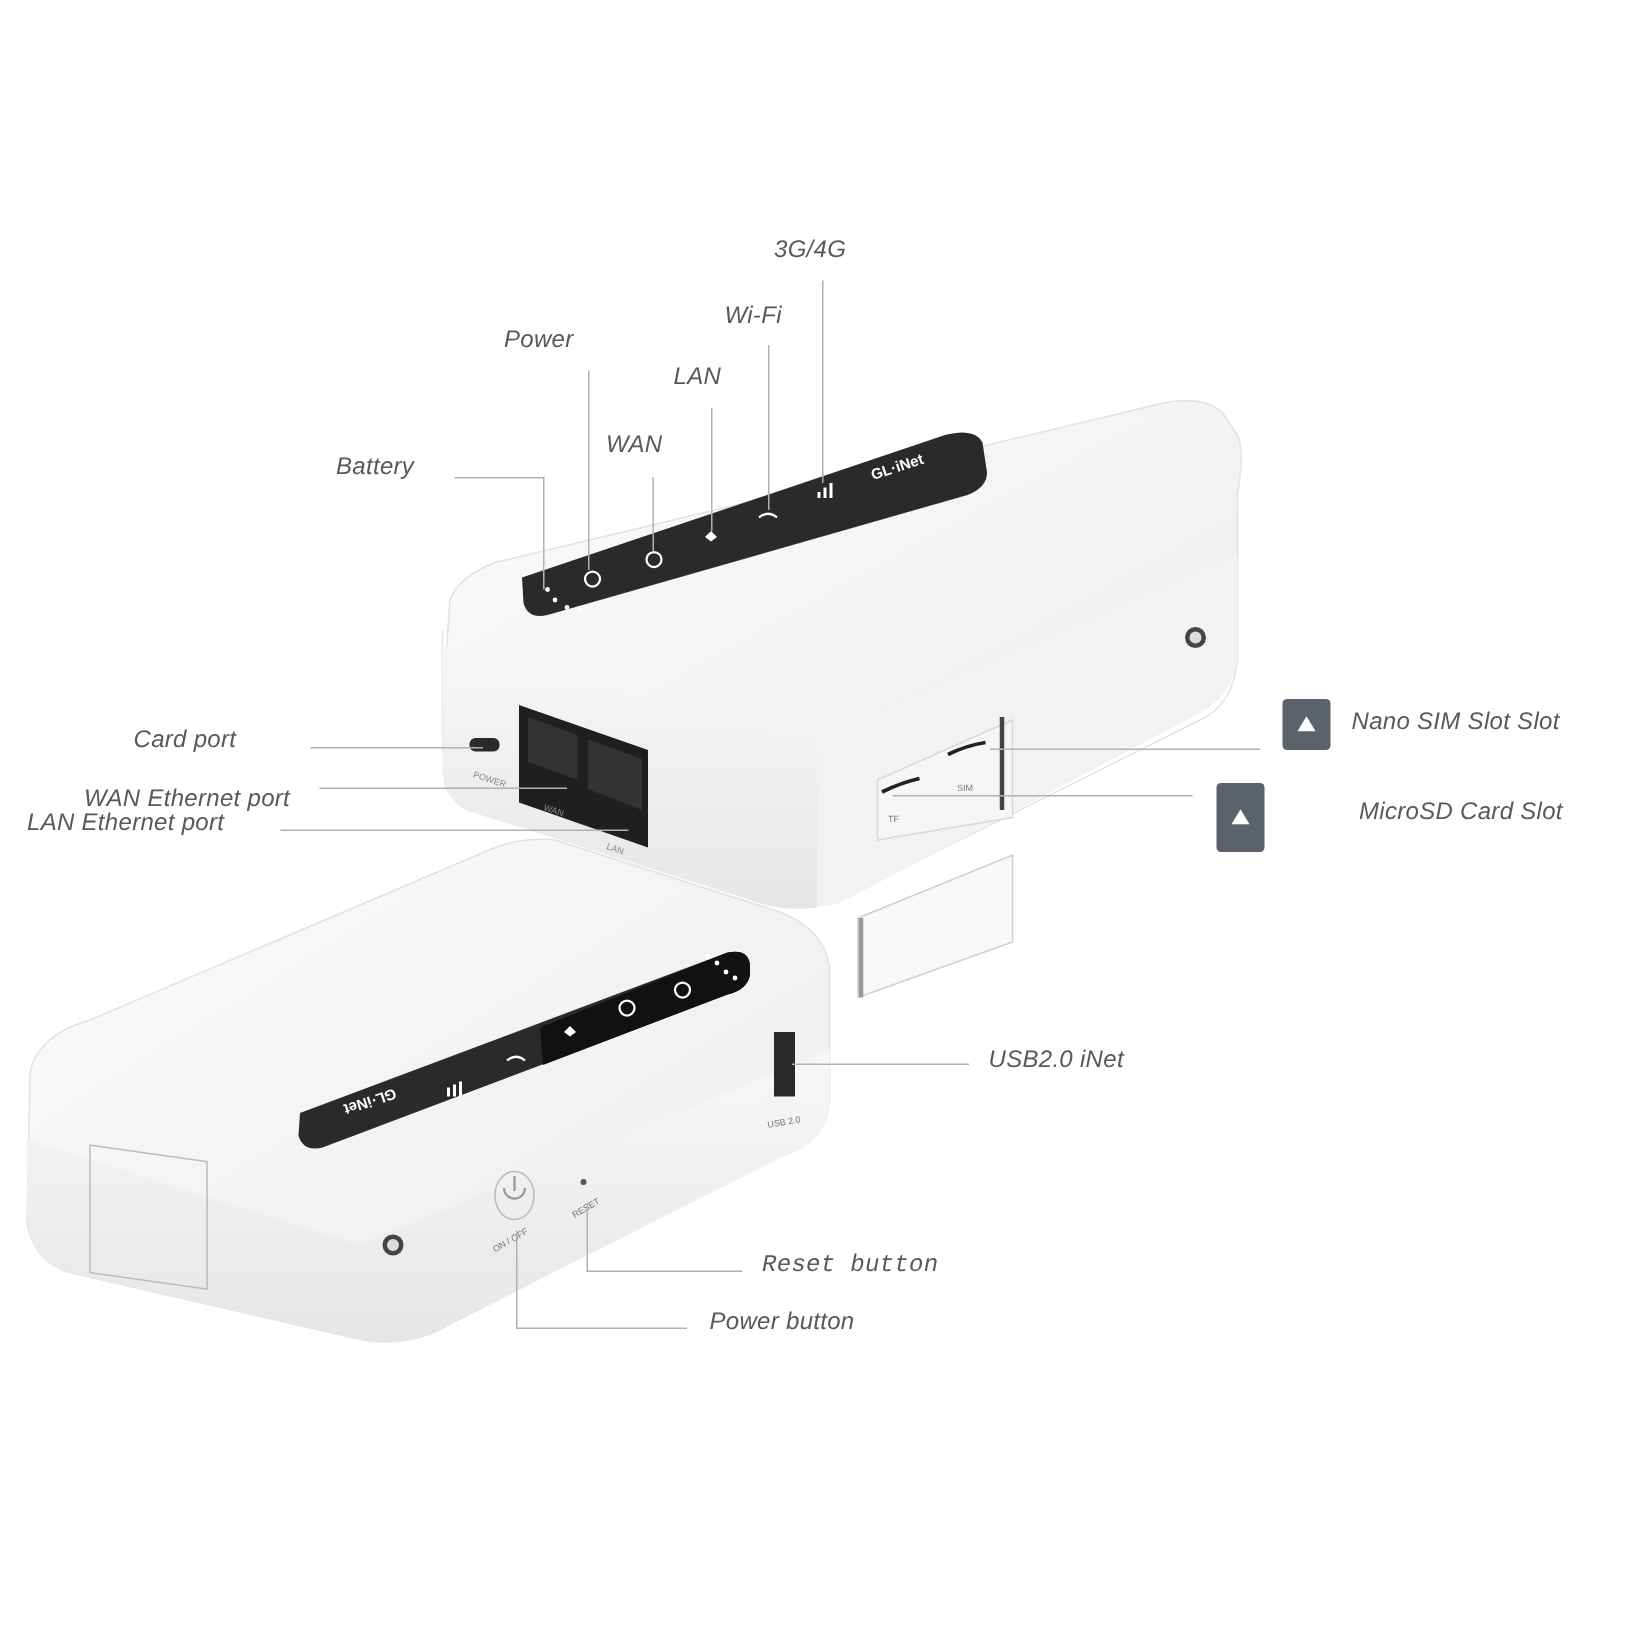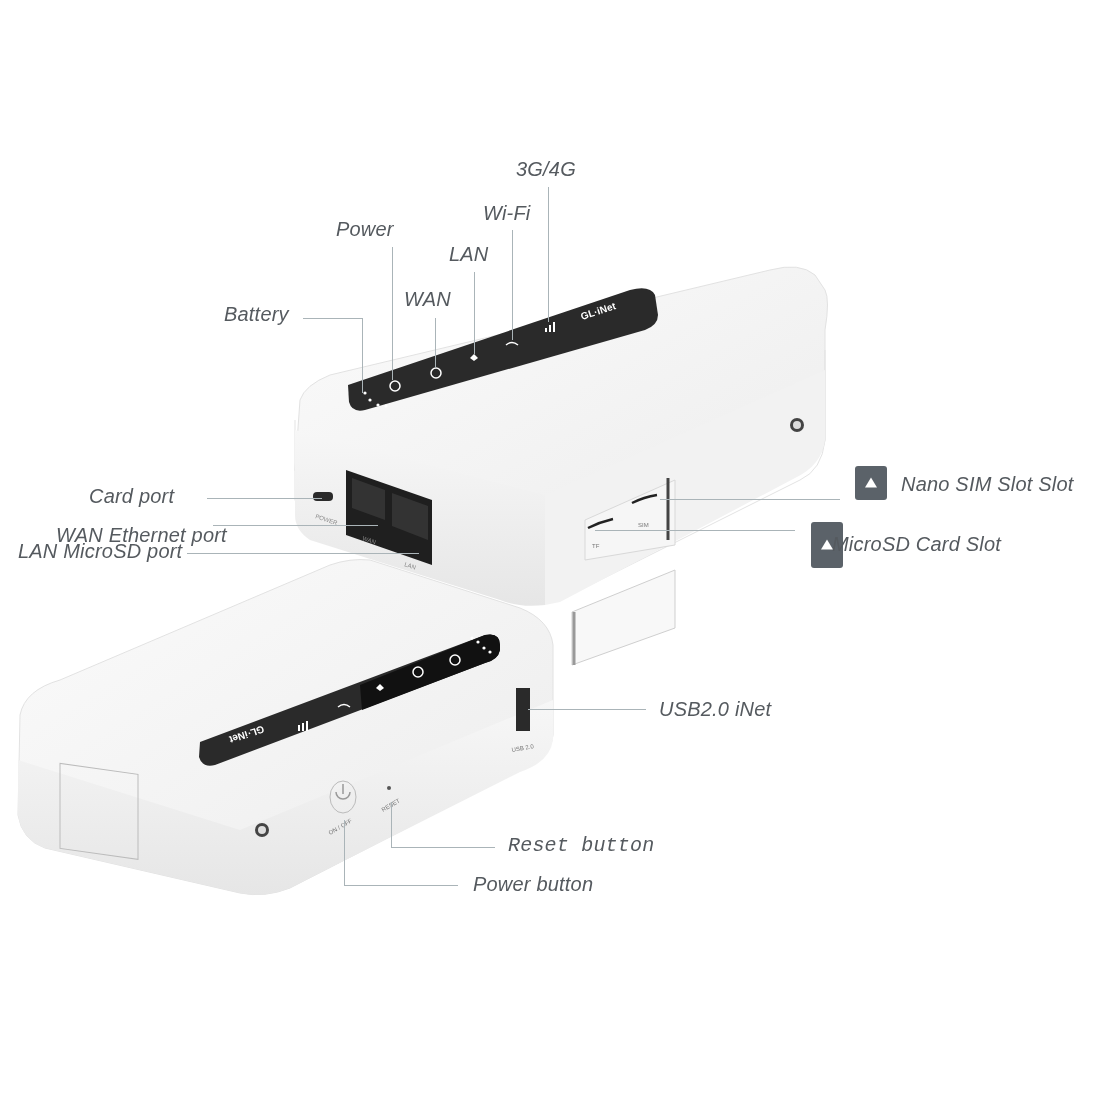--- a/index.html
+++ b/index.html
@@ -1,18 +1,18 @@
 <!DOCTYPE html>
 <html><head>
 <meta charset="utf-8">
 <style>
   html, body { margin:0; padding:0; background:#ffffff; }
   body { width:1100px; height:1100px; position:relative; overflow:hidden;
          font-family:"Liberation Sans", "DejaVu Sans", sans-serif; }
-  .label { position:absolute; font-style:italic; color:#555a5f; font-size:20px;
+  .label { position:absolute; font-style:italic; color:#555a5f; font-size:16px;
            white-space:nowrap; letter-spacing:0.2px; }
   .line { position:absolute; background:#aab4b8; }
   svg.dev { position:absolute; left:0; top:0; }
   .icon-box { position:absolute; background:#5b6269; border-radius:3px; }
   .icon-box .tri { position:absolute; left:50%; top:50%; width:0; height:0;
      border-left:6px solid transparent; border-right:6px solid transparent;
      border-bottom:10px solid #fff; transform:translate(-50%,-55%); }
 </style>
 </head>
 <body>
@@ -143,26 +143,26 @@
 
 <div class="label" style="left:224px;top:303px;">Battery</div>
 <div class="label" style="left:336px;top:218px;">Power</div>
 <div class="label" style="left:404px;top:288px;">WAN</div>
 <div class="label" style="left:449px;top:243px;">LAN</div>
 <div class="label" style="left:483px;top:202px;">Wi-Fi</div>
 <div class="label" style="left:516px;top:158px;">3G/4G</div>
 
 <div class="label" style="left:89px;top:485px;">Card port</div>
 <div class="label" style="left:56px;top:512px;margin-top:12px;">WAN Ethernet port</div>
-<div class="label" style="left:18px;top:540px;">LAN MicroSD port</div>
+<div class="label" style="left:18px;top:540px;">LAN Ethernet port</div>
 
 <div class="icon-box" style="left:855px;top:466px;width:32px;height:34px;">
     <span class="tri"></span>
   </div>
 <div class="label" style="left:901px;top:473px;">Nano SIM Slot Slot</div>
 <div class="icon-box" style="left:811px;top:522px;width:32px;height:46px;">
     <span class="tri"></span>
   </div>
-<div class="label" style="left:832px;top:533px;text-align:center;">MicroSD Card Slot</div>
+<div class="label" style="left:906px;top:533px;text-align:center;">MicroSD Card Slot</div>
 <div class="label" style="left:659px;top:698px;">USB2.0 iNet</div>
 
 <div class="label" style="left:508px;top:834px;font-family:Liberation Mono, monospace;">Reset button</div>
 <div class="label" style="left:473px;top:873px;">Power button</div>
 
 </body></html>

